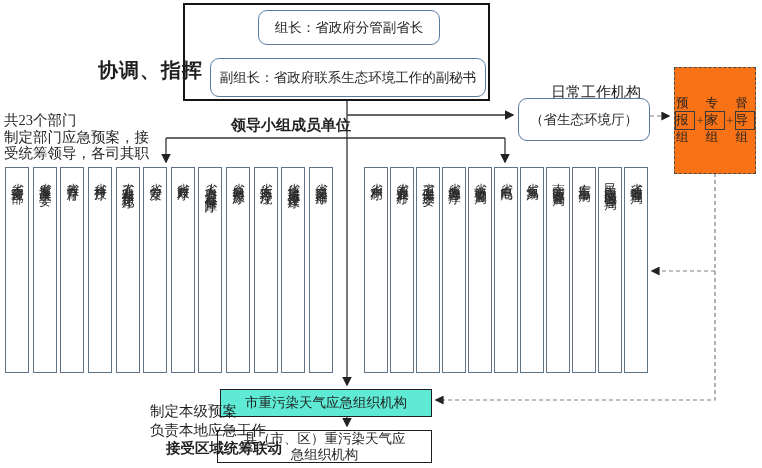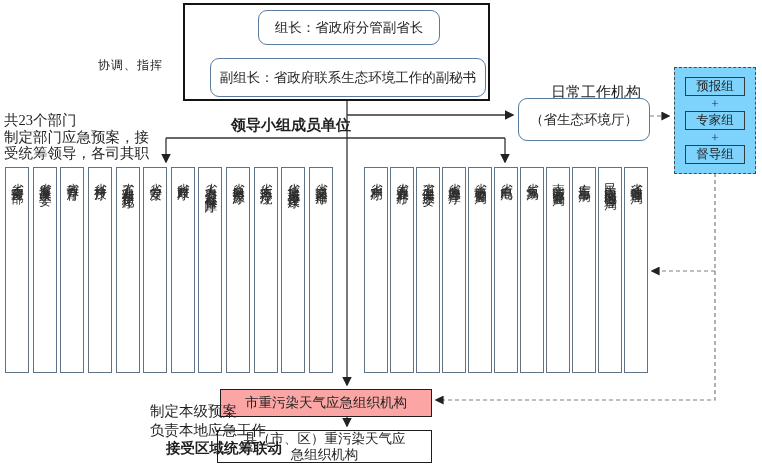--- a/index.html
+++ b/index.html
@@ -15,43 +15,43 @@
   
   .big-box{left:183px; top:3px; width:303px; height:94px; border:2.5px solid #141414; background:#fff;}
   .big-title{left:192px; top:9px; width:42px; font-size:18px; font-weight:bold; line-height:22px; letter-spacing:1px;}
   .rounded{border:1.4px solid #5a7ba0; border-radius:9px; background:#fff;
            display:flex; flex-direction:column; justify-content:center; align-items:center; text-align:center;}
   .leader-box{left:258px; top:10px; width:180px; height:33px; font-size:13.5px;text-align:center;}
   .deputy-box{left:210px; top:58px; width:274px; height:37px; font-size:13.5px; line-height:17px;}
 
   
   .note{font-size:14.5px; line-height:16.5px;}
-  .coord-label{left:98px; top:57px; font-size:12px; letter-spacing:1px;}
+  .coord-label{left:98px; top:57px; font-size:20px; letter-spacing:1px;font-weight:bold;}
   .left-note{left:4px; top:112px;}
   .members-label{left:231px; top:116px; font-size:15px; font-weight:600;}
   .daily-label{left:534px; top:83px; width:124px; text-align:center; font-size:15px;}
   .office-box{left:518px; top:98px; width:130px; height:41px; font-size:13.5px; line-height:17px;}
 
   
-  .wg-box{left:674px; top:67px; width:80px; height:105px; border:1.4px dashed #4a4a4a; background:#7dd3fc;
-          display:flex; flex-direction:column; align-items:center; justify-content:center; gap:1px;}
+  .wg-box{left:674px; top:67px; width:80px; height:105px; border:1.4px dashed #4a4a4a; background:#f97316;
+          display:flex; flex-direction:row; align-items:center; justify-content:center; gap:1px;}
   .wg-item{width:58px; height:17px; border:1px solid #3a3a3a; display:flex; align-items:center; justify-content:center; font-size:12.5px;}
   .wg-plus{font-size:13px; line-height:13px; color:#2a2a2a;}
 
   
   .dept-row{display:flex; justify-content:space-between; height:206px; top:167px;}
   .dept-left{left:5px; width:328px;}
   .dept-right{left:364px; width:284px;}
   .dept-box{width:24px; height:206px; border:1px solid #5f7286; background:#fff;
             display:flex; justify-content:center; box-sizing:border-box;}
   .dept-label{writing-mode:vertical-rl; text-orientation:upright; font-size:12.5px;
               letter-spacing:2px; padding-top:5px; color:#2b2b2b;}
 
   
-  .city-box{left:220px; top:389px; width:210px; height:26px; border:1.6px solid #1e1e1e; background:#fca5a5;
+  .city-box{left:220px; top:389px; width:210px; height:26px; border:1.6px solid #1e1e1e; background:#5eead4;
             display:flex; align-items:center; justify-content:center; font-size:13.5px;}
   .county-box{left:217px; top:430px; width:213px; height:31px; border:1.6px solid #1e1e1e; background:#fff;
               display:flex; flex-direction:column; align-items:center; justify-content:center;
               font-size:13.5px; line-height:15.5px; text-align:center;}
   .bottom-note{left:150px; top:402px; line-height:18.5px;}
   .bold-line{font-weight:bold;margin-left:16px;}
 </style>
 </head>
 <body>
 

